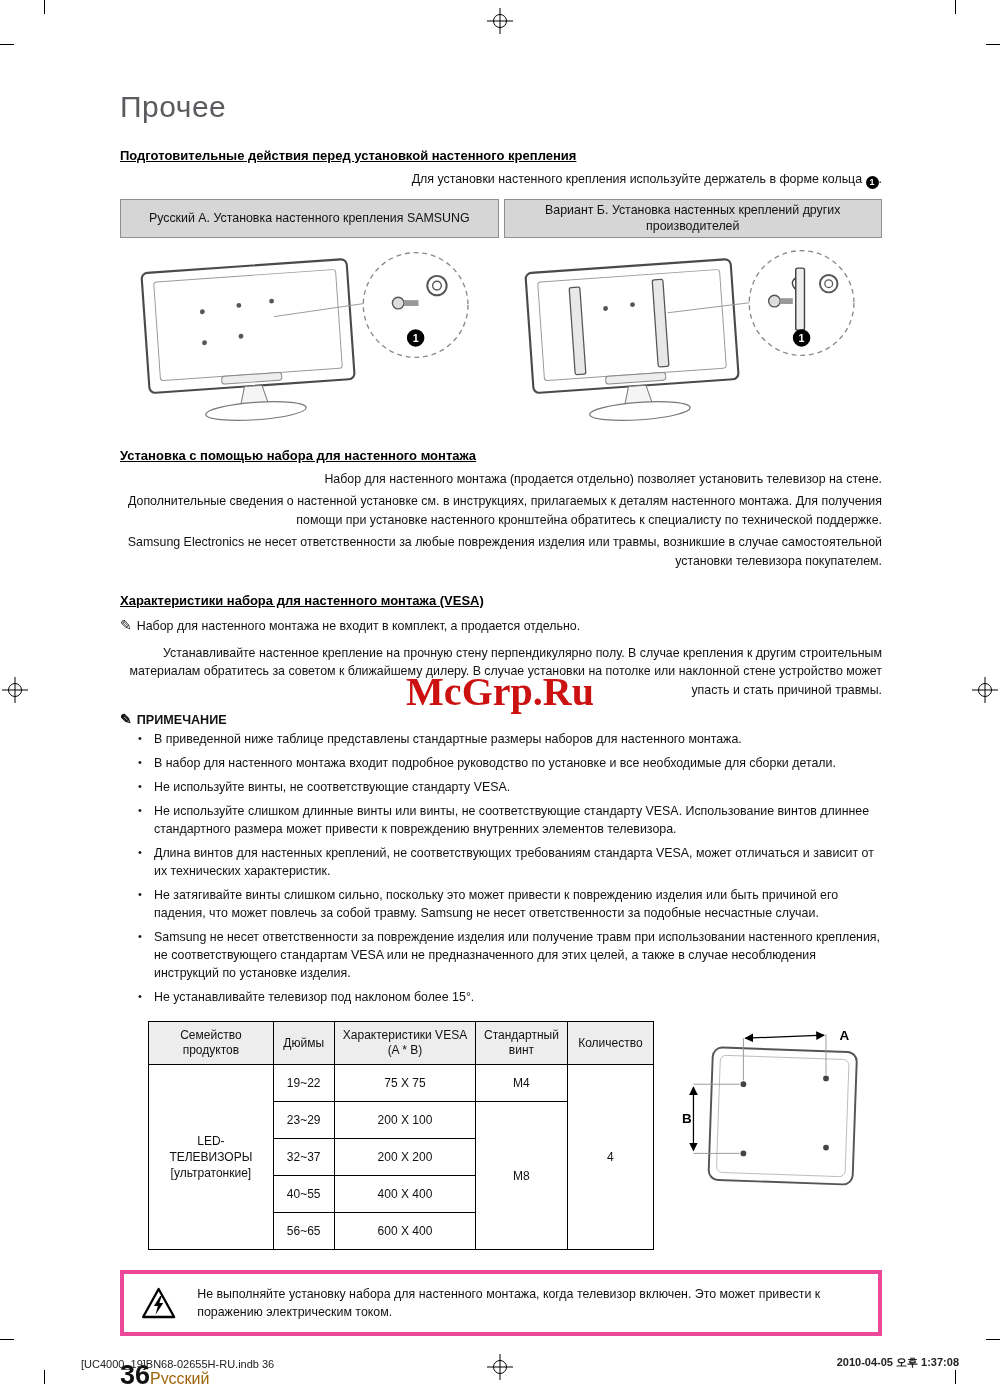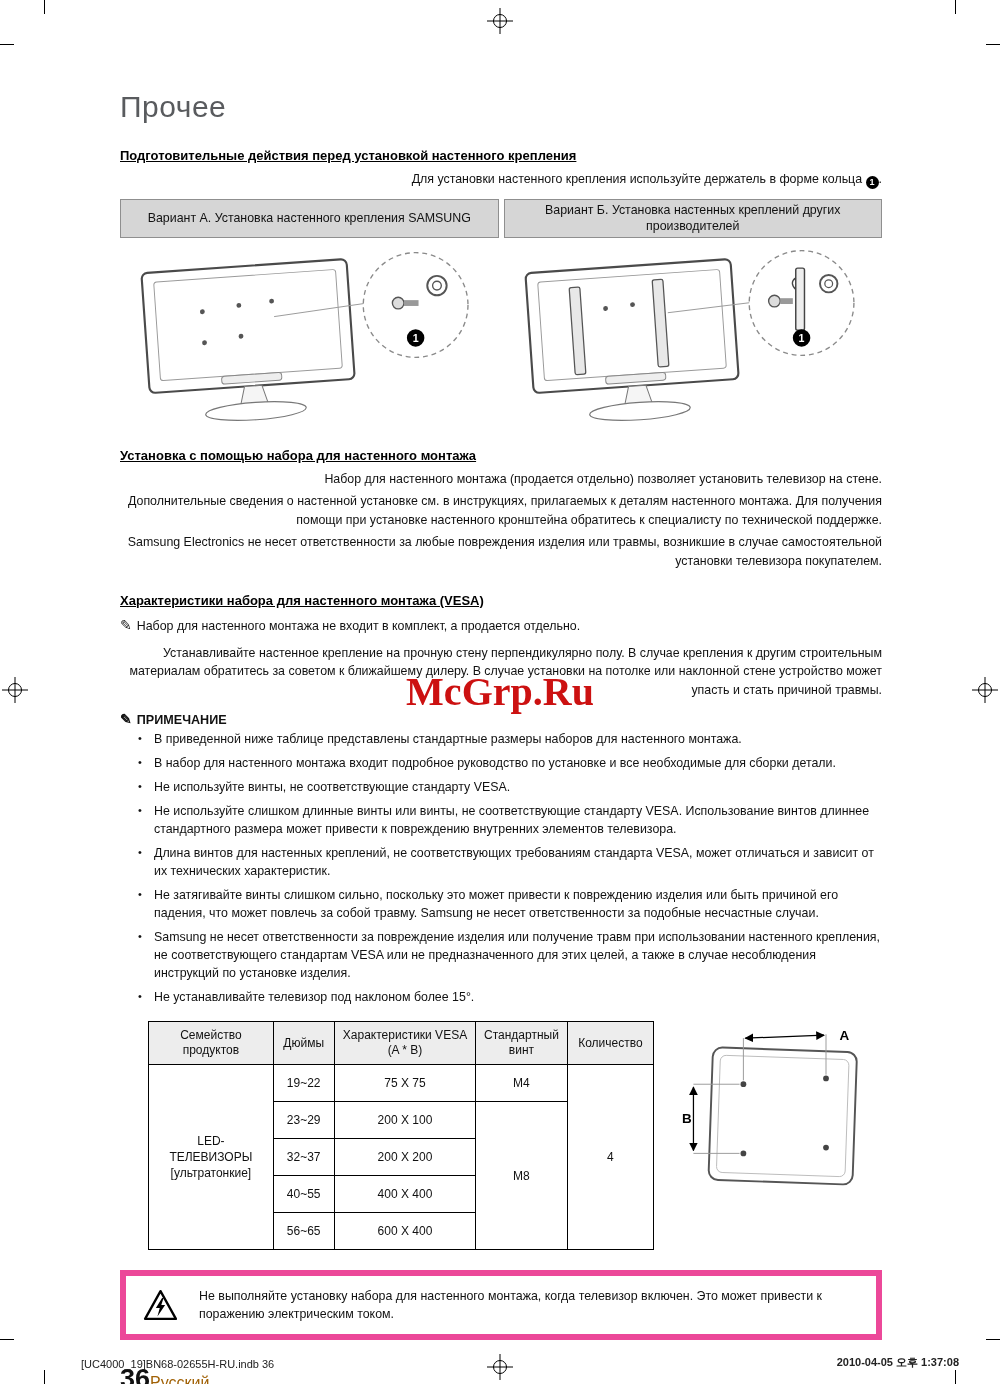--- a/index.html
+++ b/index.html
@@ -30,21 +30,21 @@
   ul.notes li::before{content:"•";position:absolute;left:-12px;top:0;font-size:11px;}
   
   .table-row{display:flex;gap:26px;margin:14px 0 0 28px;align-items:flex-start;}
   table.vesa{border-collapse:collapse;}
   table.vesa th,table.vesa td{border:1px solid #000;font-size:12px;text-align:center;padding:4px 4px;vertical-align:middle;}
   table.vesa th{background:#ededed;font-weight:400;height:34px;line-height:1.25;}
   table.vesa td{height:28px;}
   td.family{white-space:pre-line;line-height:1.35;}
   .col-fam{width:128px;}.col-in{width:62px;}.col-ve{width:146px;}.col-sc{width:92px;}.col-q{width:88px;}
   
-  .warnbox{border:6px solid #ec4899;display:flex;align-items:center;gap:20px;padding:8px 16px;
+  .warnbox{border:4px solid #ec4899;display:flex;align-items:center;gap:20px;padding:8px 16px;
            margin-top:20px;min-height:46px;box-sizing:border-box;}
   .warnbox .wtext{font-size:12.4px;line-height:1.5;}
   
   .pagenum-row{margin-top:24px;display:flex;align-items:baseline;}
   .pagenum{font-size:27px;font-weight:bold;}
   .pagelang{font-size:16px;color:#a16207;}
   
   .footer-left{position:absolute;left:45px;bottom:14px;font-size:11px;color:#222;padding-left:36px;}
   .footer-right{position:absolute;right:41px;bottom:14px;font-size:11px;color:#222;font-weight:bold;}
   
@@ -88,21 +88,21 @@
 
   <div class="watermark">McGrp.Ru</div>
 
   <div class="content">
     <h1 class="doc-title">Прочее</h1>
 
     <h2 class="sec">Подготовительные действия перед установкой настенного крепления</h2>
     <p class="body"><span>Для установки настенного крепления используйте держатель в форме кольца </span><span class="badge">1</span><span>.</span></p>
 
     <div class="variant-head">
-      <div class="variant-cell">Вариант A. Установка настенного крепления SAMSUNG</div>
+      <div class="variant-cell">Русский A. Установка настенного крепления SAMSUNG</div>
       <div class="variant-cell">Вариант Б. Установка настенных креплений других производителей</div>
     </div>
 
     <div class="variant-imgs">
       <div class="half">
         <svg width="370" height="190" viewBox="0 0 372 196">
           <g transform="rotate(-4 120 100)">
             <rect x="18" y="26" width="212" height="124" rx="6" fill="#fff" stroke="#4a4a4a" stroke-width="2.2"></rect>
             <rect x="30" y="36" width="188" height="102" rx="3" fill="none" stroke="#9a9a9a" stroke-width="1"></rect>
             <circle cx="78" cy="70" r="2.5" fill="#555"></circle>

